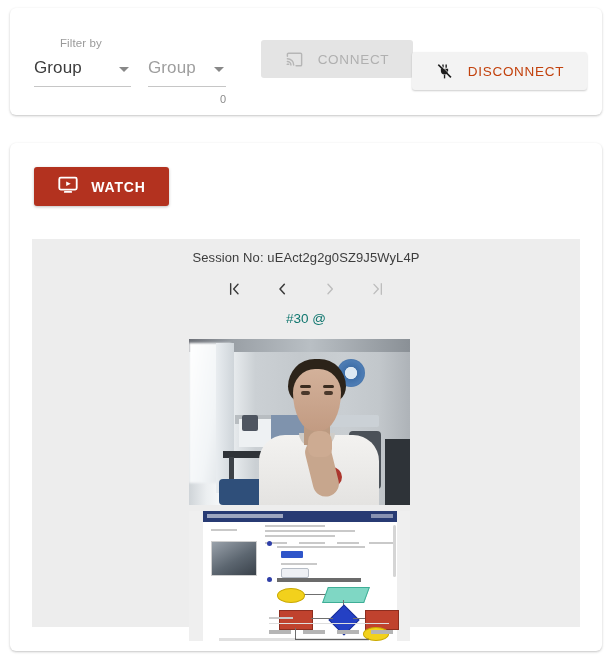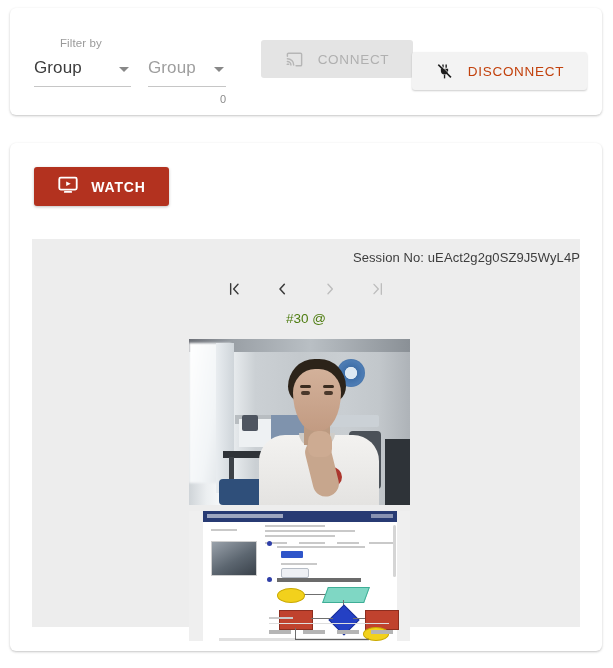--- a/index.html
+++ b/index.html
@@ -197,21 +197,21 @@
     left: 22px;
     top: 96px;
     width: 548px;
     height: 388px;
     background: #ededed;
   }
   #session-no {
     position: absolute;
     left: 0; right: 0;
     top: 11px;
-    text-align: right;
+    text-align: center;
     font-size: 13px;
     color: #3d3d3d;
     letter-spacing: .1px;
   }
   #pager {
     position: absolute;
     left: 0; right: 0;
     top: 36px;
     height: 28px;
     display: flex;
@@ -233,21 +233,21 @@
   }
   .pager-btn.enabled { color: #3a3a3a; }
   .pager-btn.disabled { color: #bdbdbd; cursor: default; }
 
   #frame-caption {
     position: absolute;
     left: 0; right: 0;
     top: 72px;
     text-align: center;
     font-size: 13.5px;
-    color: #4d7c0f;
+    color: #0f766e;
   }
 
   #media-stack {
     position: absolute;
     left: 157px;
     top: 100px;
     width: 221px;
   }
 
   

